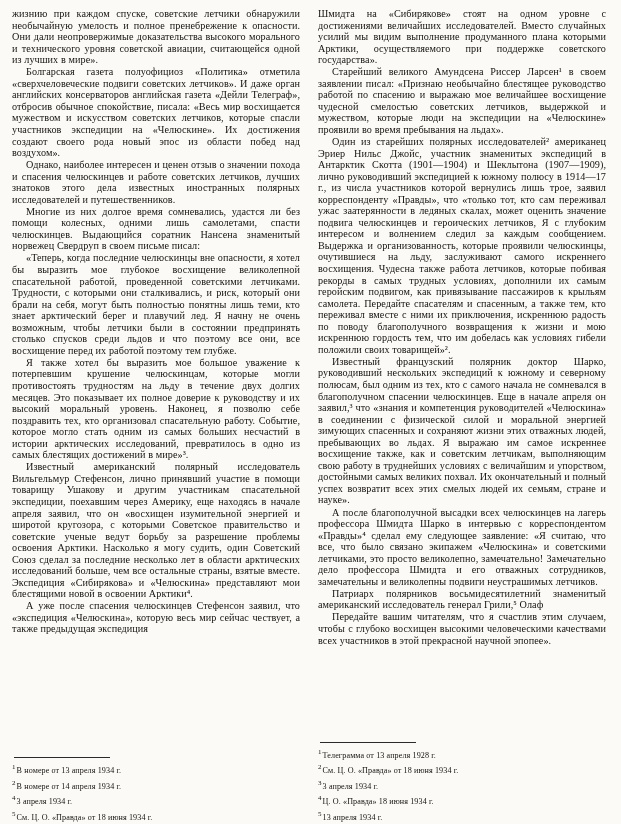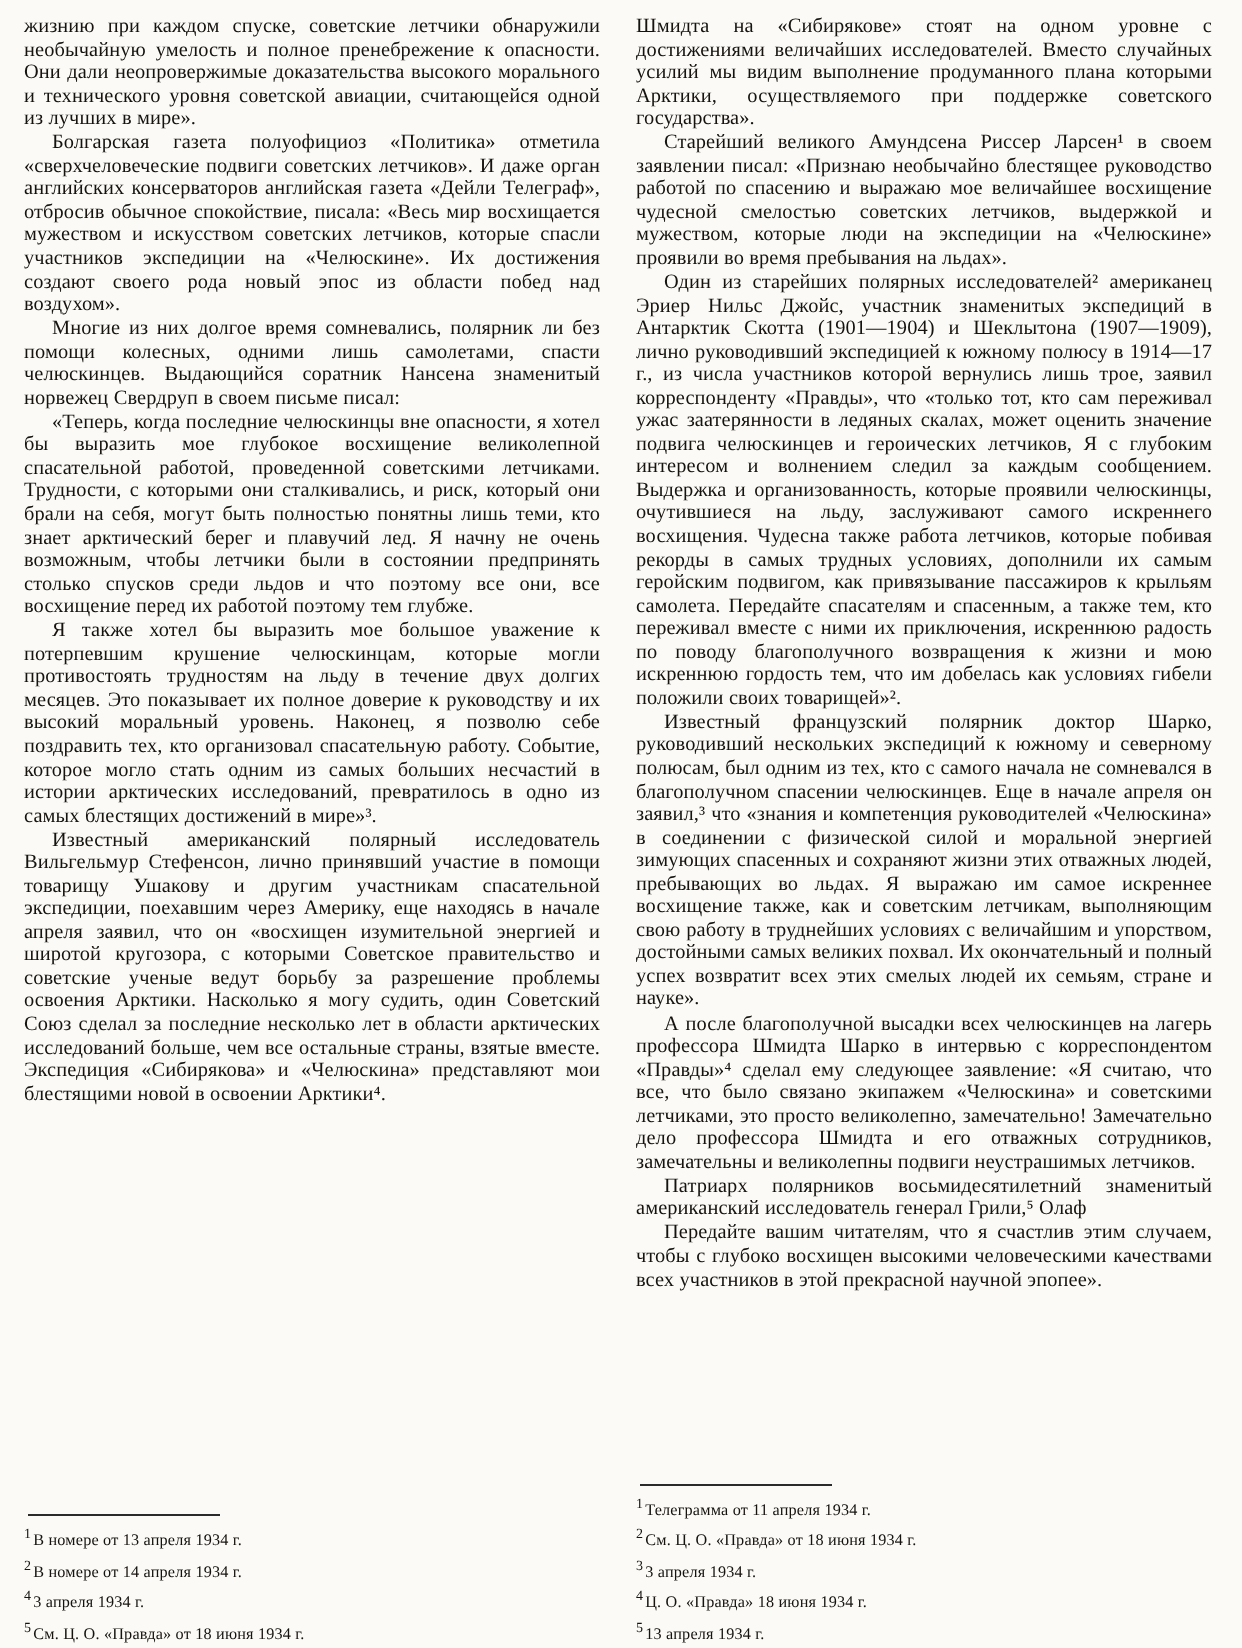--- a/index.html
+++ b/index.html
@@ -80,24 +80,26 @@
 </head>
 <body>
 
 <div class="page">
   <div class="columns">
 
     <div class="col">
       <div class="body-text">
         <p class="para cont">жизнию при каждом спуске, советские летчики обнаружили необычайную умелость и полное пренебрежение к опасности. Они дали неопровержимые доказательства высокого морального и технического уровня советской авиации, считающейся одной из лучших в мире».</p>
         <p class="para">Болгарская газета полуофициоз «Политика» отметила «сверхчеловеческие подвиги советских летчиков». И даже орган английских консерваторов английская газета «Дейли Телеграф», отбросив обычное спокойствие, писала: «Весь мир восхищается мужеством и искусством советских летчиков, которые спасли участников экспедиции на «Челюскине». Их достижения создают своего рода новый эпос из области побед над воздухом».</p>
-        <p class="para">Многие из них долгое время сомневались, полярник ли без помощи колесных, одними лишь самолетами, спасти челюскинцев. Выдающийся соратник Нансена знаменитый норвежец Свердруп в своем письме писал:</p>
+        <p class="para">Однако, наиболее интересен и ценен отзыв о значении похода и спасения челюскинцев и работе советских летчиков, лучших знатоков этого дела известных иностранных полярных исследователей и путешественников.</p>
+        <p class="para">Многие из них долгое время сомневались, удастся ли без помощи колесных, одними лишь самолетами, спасти челюскинцев. Выдающийся соратник Нансена знаменитый норвежец Свердруп в своем письме писал:</p>
         <p class="para">«Теперь, когда последние челюскинцы вне опасности, я хотел бы выразить мое глубокое восхищение великолепной спасательной работой, проведенной советскими летчиками. Трудности, с которыми они сталкивались, и риск, который они брали на себя, могут быть полностью понятны лишь теми, кто знает арктический берег и плавучий лед. Я начну не очень возможным, чтобы летчики были в состоянии предпринять столько спусков среди льдов и что поэтому все они, все восхищение перед их работой поэтому тем глубже.</p>
         <p class="para">Я также хотел бы выразить мое большое уважение к потерпевшим крушение челюскинцам, которые могли противостоять трудностям на льду в течение двух долгих месяцев. Это показывает их полное доверие к руководству и их высокий моральный уровень. Наконец, я позволю себе поздравить тех, кто организовал спасательную работу. Событие, которое могло стать одним из самых больших несчастий в истории арктических исследований, превратилось в одно из самых блестящих достижений в мире»³.</p>
         <p class="para">Известный американский полярный исследователь Вильгельмур Стефенсон, лично принявший участие в помощи товарищу Ушакову и другим участникам спасательной экспедиции, поехавшим через Америку, еще находясь в начале апреля заявил, что он «восхищен изумительной энергией и широтой кругозора, с которыми Советское правительство и советские ученые ведут борьбу за разрешение проблемы освоения Арктики. Насколько я могу судить, один Советский Союз сделал за последние несколько лет в области арктических исследований больше, чем все остальные страны, взятые вместе. Экспедиция «Сибирякова» и «Челюскина» представляют мои блестящими новой в освоении Арктики⁴.</p>
+        <p class="para">А уже после спасения челюскинцев Стефенсон заявил, что «экспедиция «Челюскина», которую весь мир сейчас чествует, а также предыдущая экспедиция</p>
       </div>
       <div class="footnotes">
         <div class="fn-rule"></div>
         <p class="fn"><sup>1</sup><span>В номере от 13 апреля 1934 г.</span></p>
         <p class="fn"><sup>2</sup><span>В номере от 14 апреля 1934 г.</span></p>
         <p class="fn"><sup>4</sup><span>3 апреля 1934 г.</span></p>
         <p class="fn"><sup>5</sup><span>См. Ц. О. «Правда» от 18 июня 1934 г.</span></p>
       </div>
     </div>
 
@@ -106,21 +108,21 @@
         <p class="para cont">Шмидта на «Сибирякове» стоят на одном уровне с достижениями величайших исследователей. Вместо случайных усилий мы видим выполнение продуманного плана которыми Арктики, осуществляемого при поддержке советского государства».</p>
         <p class="para">Старейший великого Амундсена Риссер Ларсен¹ в своем заявлении писал: «Признаю необычайно блестящее руководство работой по спасению и выражаю мое величайшее восхищение чудесной смелостью советских летчиков, выдержкой и мужеством, которые люди на экспедиции на «Челюскине» проявили во время пребывания на льдах».</p>
         <p class="para">Один из старейших полярных исследователей² американец Эриер Нильс Джойс, участник знаменитых экспедиций в Антарктик Скотта (1901—1904) и Шеклытона (1907—1909), лично руководивший экспедицией к южному полюсу в 1914—17 г., из числа участников которой вернулись лишь трое, заявил корреспонденту «Правды», что «только тот, кто сам переживал ужас заатерянности в ледяных скалах, может оценить значение подвига челюскинцев и героических летчиков, Я с глубоким интересом и волнением следил за каждым сообщением. Выдержка и организованность, которые проявили челюскинцы, очутившиеся на льду, заслуживают самого искреннего восхищения. Чудесна также работа летчиков, которые побивая рекорды в самых трудных условиях, дополнили их самым геройским подвигом, как привязывание пассажиров к крыльям самолета. Передайте спасателям и спасенным, а также тем, кто переживал вместе с ними их приключения, искреннюю радость по поводу благополучного возвращения к жизни и мою искреннюю гордость тем, что им добелась как условиях гибели положили своих товарищей»².</p>
         <p class="para">Известный французский полярник доктор Шарко, руководивший нескольких экспедиций к южному и северному полюсам, был одним из тех, кто с самого начала не сомневался в благополучном спасении челюскинцев. Еще в начале апреля он заявил,³ что «знания и компетенция руководителей «Челюскина» в соединении с физической силой и моральной энергией зимующих спасенных и сохраняют жизни этих отважных людей, пребывающих во льдах. Я выражаю им самое искреннее восхищение также, как и советским летчикам, выполняющим свою работу в труднейших условиях с величайшим и упорством, достойными самых великих похвал. Их окончательный и полный успех возвратит всех этих смелых людей их семьям, стране и науке».</p>
         <p class="para">А после благополучной высадки всех челюскинцев на лагерь профессора Шмидта Шарко в интервью с корреспондентом «Правды»⁴ сделал ему следующее заявление: «Я считаю, что все, что было связано экипажем «Челюскина» и советскими летчиками, это просто великолепно, замечательно! Замечательно дело профессора Шмидта и его отважных сотрудников, замечательны и великолепны подвиги неустрашимых летчиков.</p>
         <p class="para">Патриарх полярников восьмидесятилетний знаменитый американский исследователь генерал Грили,⁵ Олаф</p>
         <p class="para">Передайте вашим читателям, что я счастлив этим случаем, чтобы с глубоко восхищен высокими человеческими качествами всех участников в этой прекрасной научной эпопее».</p>
       </div>
       <div class="footnotes">
         <div class="fn-rule"></div>
-        <p class="fn"><sup>1</sup><span>Телеграмма от 11 апреля 1934 г.</span></p>
+        <p class="fn"><sup>1</sup><span>Телеграмма от 13 апреля 1928 г.</span></p>
         <p class="fn"><sup>2</sup><span>См. Ц. О. «Правда» от 18 июня 1934 г.</span></p>
         <p class="fn"><sup>3</sup><span>3 апреля 1934 г.</span></p>
         <p class="fn"><sup>4</sup><span>Ц. О. «Правда» 18 июня 1934 г.</span></p>
         <p class="fn"><sup>5</sup><span>13 апреля 1934 г.</span></p>
       </div>
     </div>
 
   </div>
 </div>
 

